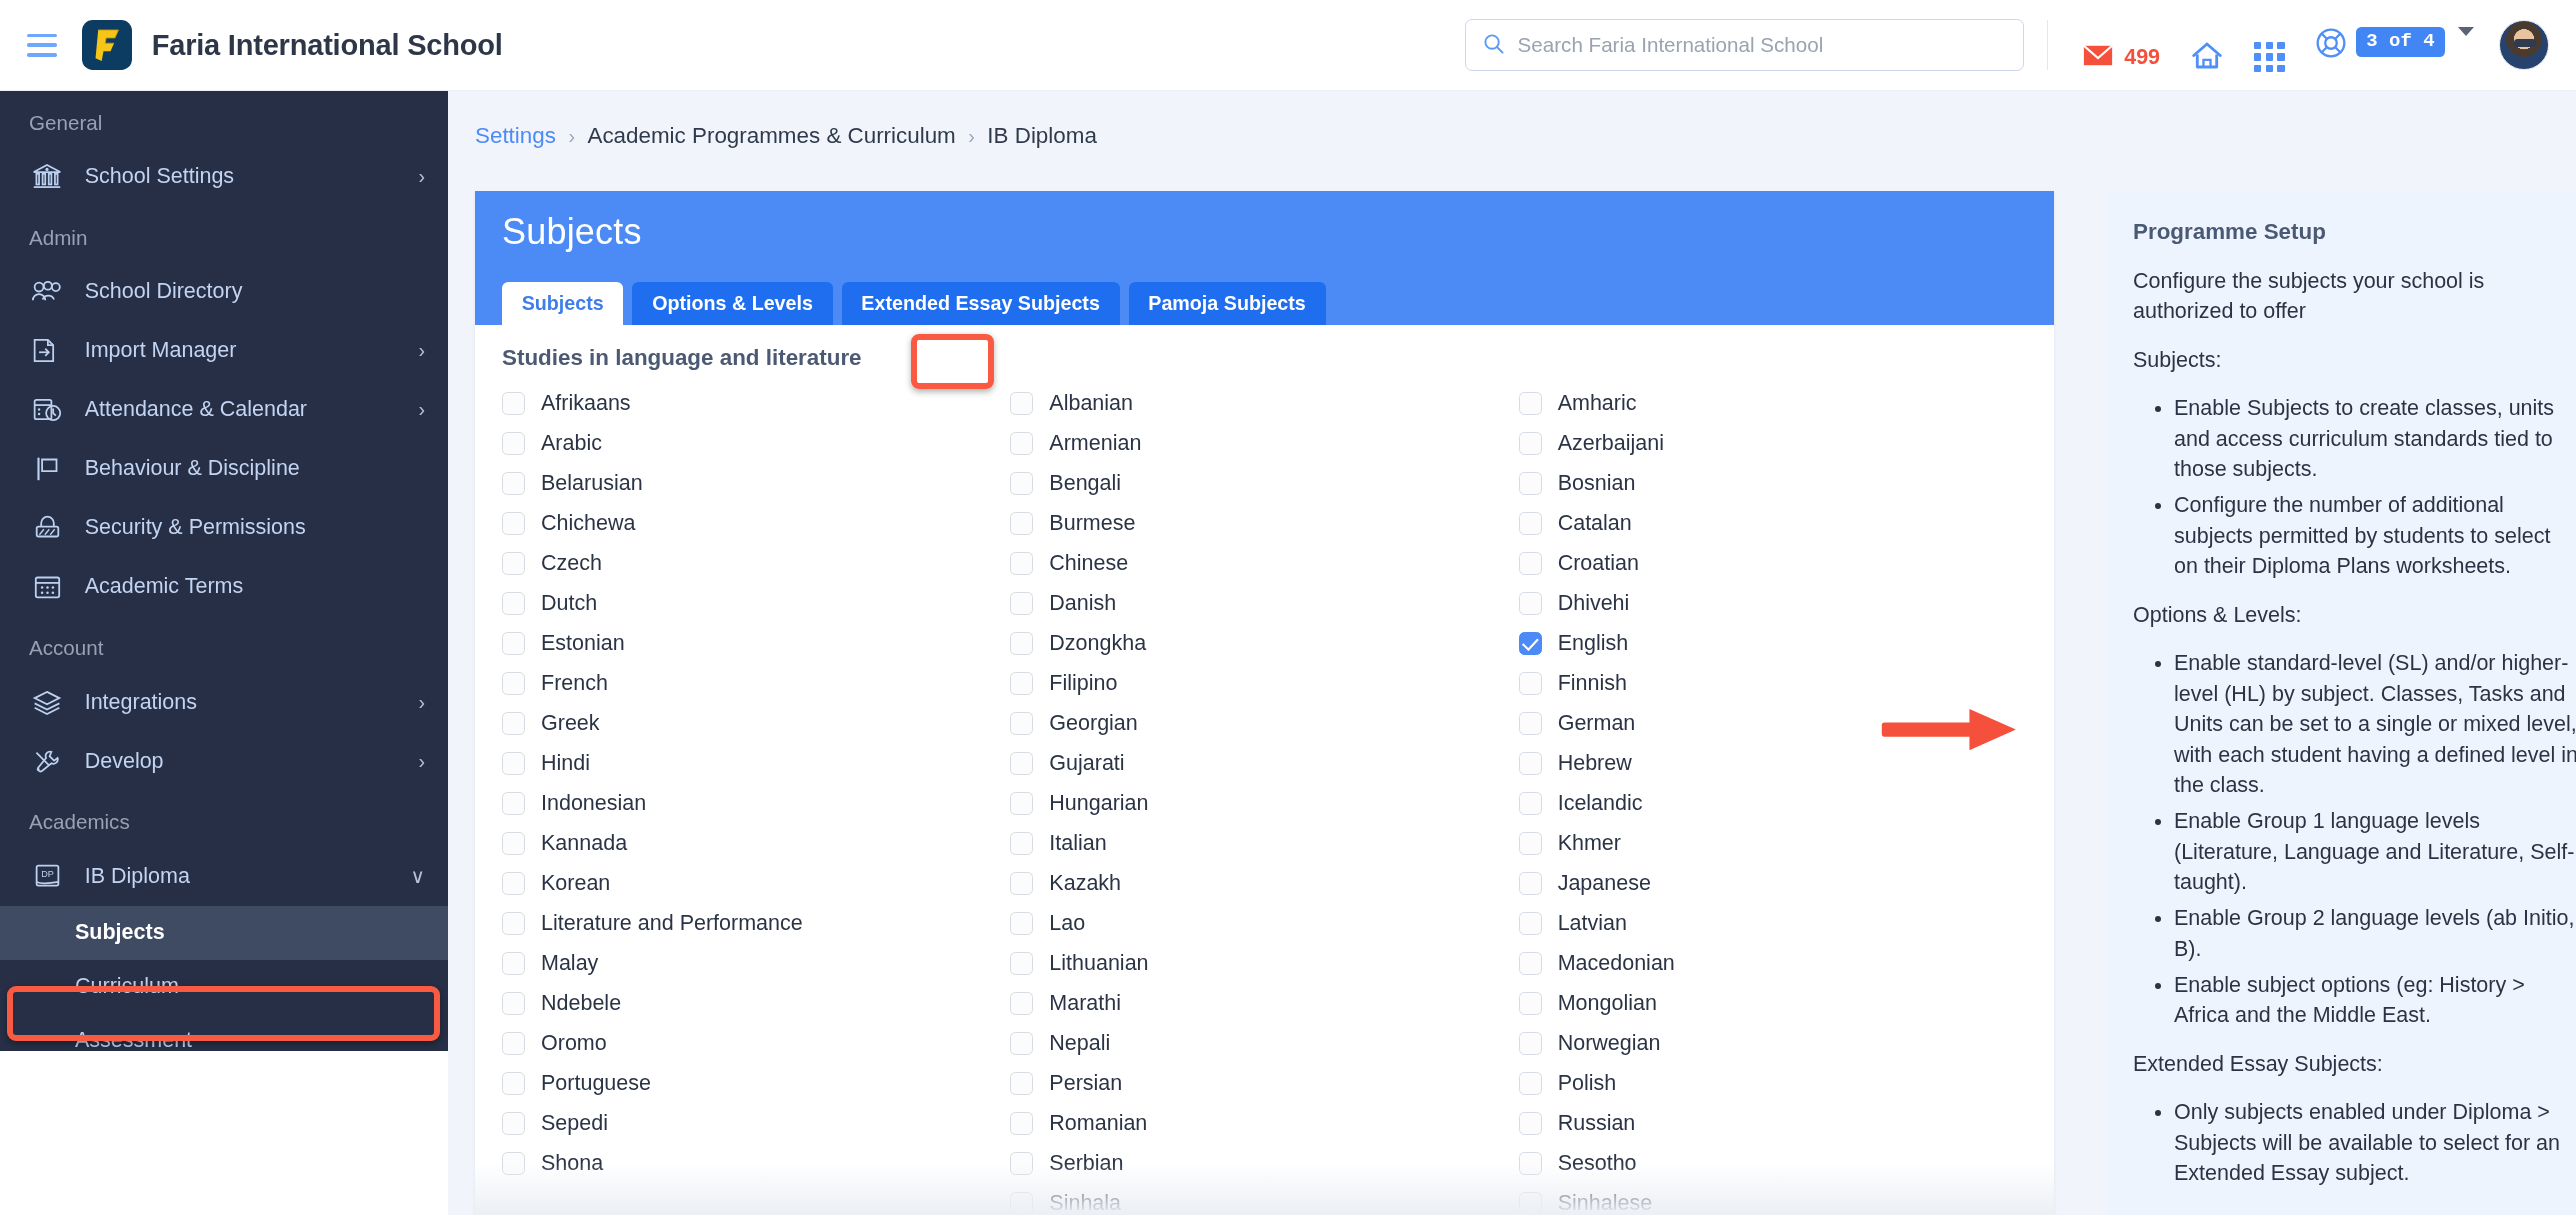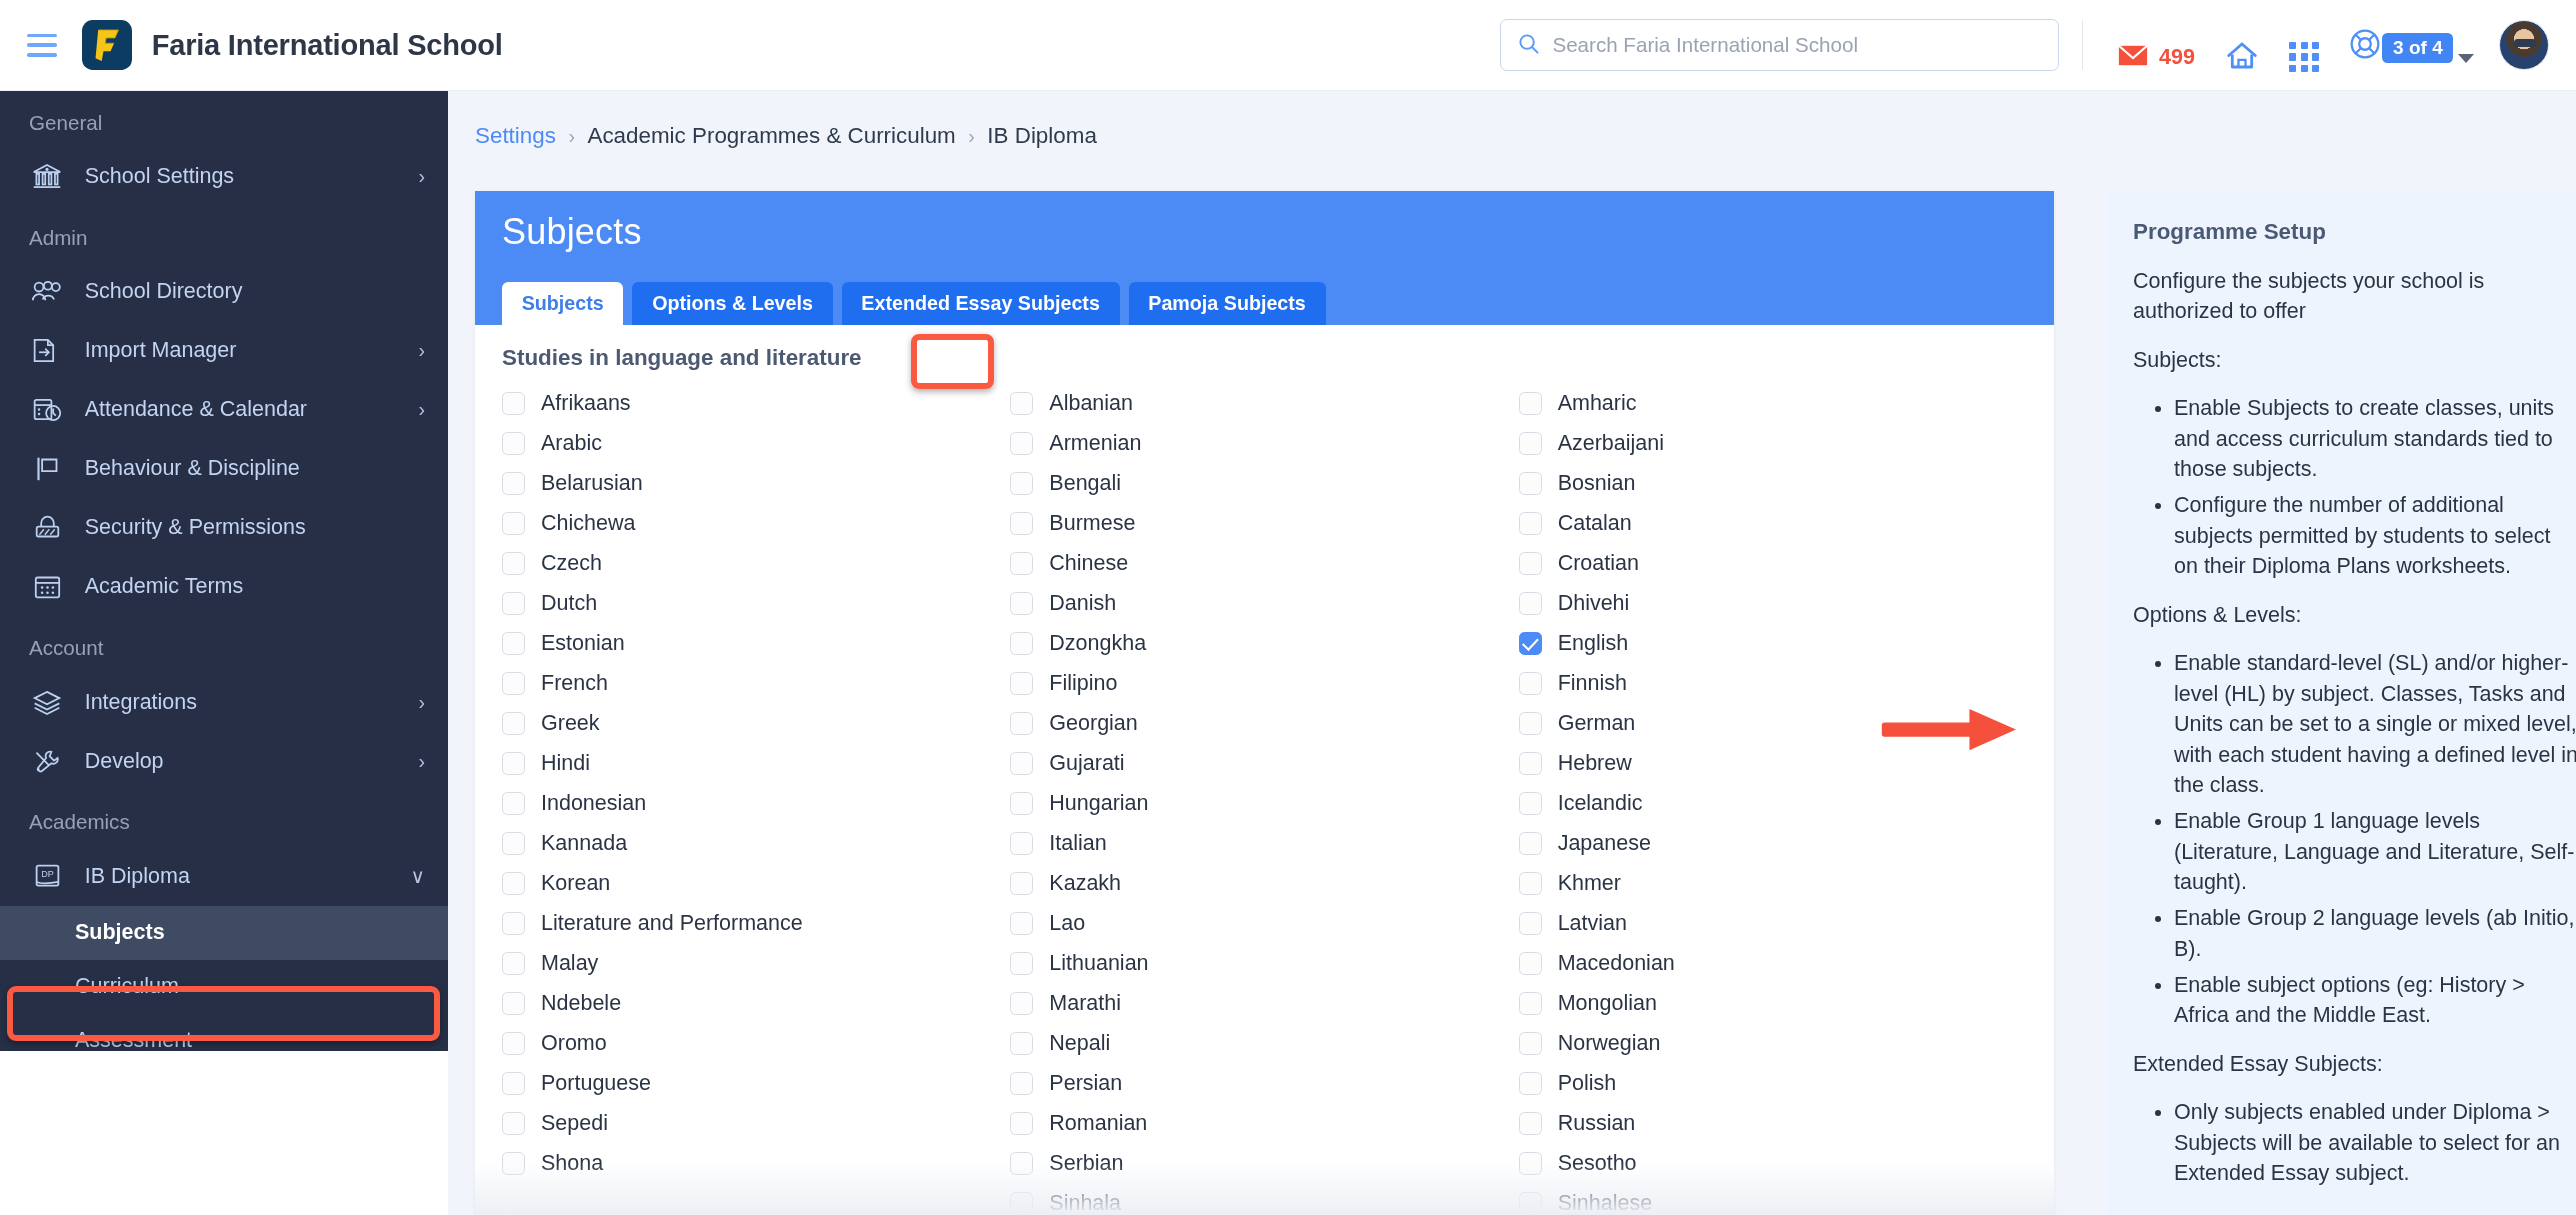--- a/index.html
+++ b/index.html
@@ -61,21 +61,21 @@
   .topdiv { width:0.9px; height:50px; background:#e3e8ef; margin:0 23px; }
 
   .mail-wrap { display:flex; align-items:center; gap:10.7px; margin-left: 12.5px; }
   .mail-count { color:#f4503c; font-size:21.5px; font-weight:700; }
 
   .ic-btn { display:flex; align-items:center; justify-content:center; cursor:pointer;margin-top:24px; }
   .ic-home { margin-left: 32px; }
   .ic-grid { margin-left: 32px; display:grid; grid-template-columns: repeat(3, 7.2px); grid-gap:4.5px; }
   .ic-grid i { display:block; width:7.2px; height:7.2px; background:#4f8ff7; border-radius:0.9px; }
 
-  .acct { margin-left: 30px; display:flex; align-items:flex-end; gap:1px; }
+  .acct { margin-left: 30px; display:flex; align-items:flex-start; gap:9px;font-family:Liberation Mono, monospace; }
   .acct-badge {
     background:#4285f4; color:#fff; border-radius:5.4px;
     font-size:19px; font-weight:600; padding:5.4px 10.7px; line-height:1;
   }
   .caret-dn {
     width:0;height:0;border-left:8px solid transparent;border-right:8px solid transparent;
     border-top:9px solid #5a6474; margin-left:3.6px;
   }
   .avatar {
     margin-left: 25px; width:50px; height:50px; border-radius:50%;
@@ -663,25 +663,25 @@
             <div class="cb-row">
               <span class="cb"></span>
               <span class="cb-lbl">Hebrew</span>
             </div>
             <div class="cb-row">
               <span class="cb"></span>
               <span class="cb-lbl">Icelandic</span>
             </div>
             <div class="cb-row">
               <span class="cb"></span>
+              <span class="cb-lbl">Khmer</span>
+            </div>
+            <div class="cb-row">
+              <span class="cb"></span>
               <span class="cb-lbl">Japanese</span>
-            </div>
-            <div class="cb-row">
-              <span class="cb"></span>
-              <span class="cb-lbl">Khmer</span>
             </div>
             <div class="cb-row">
               <span class="cb"></span>
               <span class="cb-lbl">Latvian</span>
             </div>
             <div class="cb-row">
               <span class="cb"></span>
               <span class="cb-lbl">Macedonian</span>
             </div>
             <div class="cb-row">

